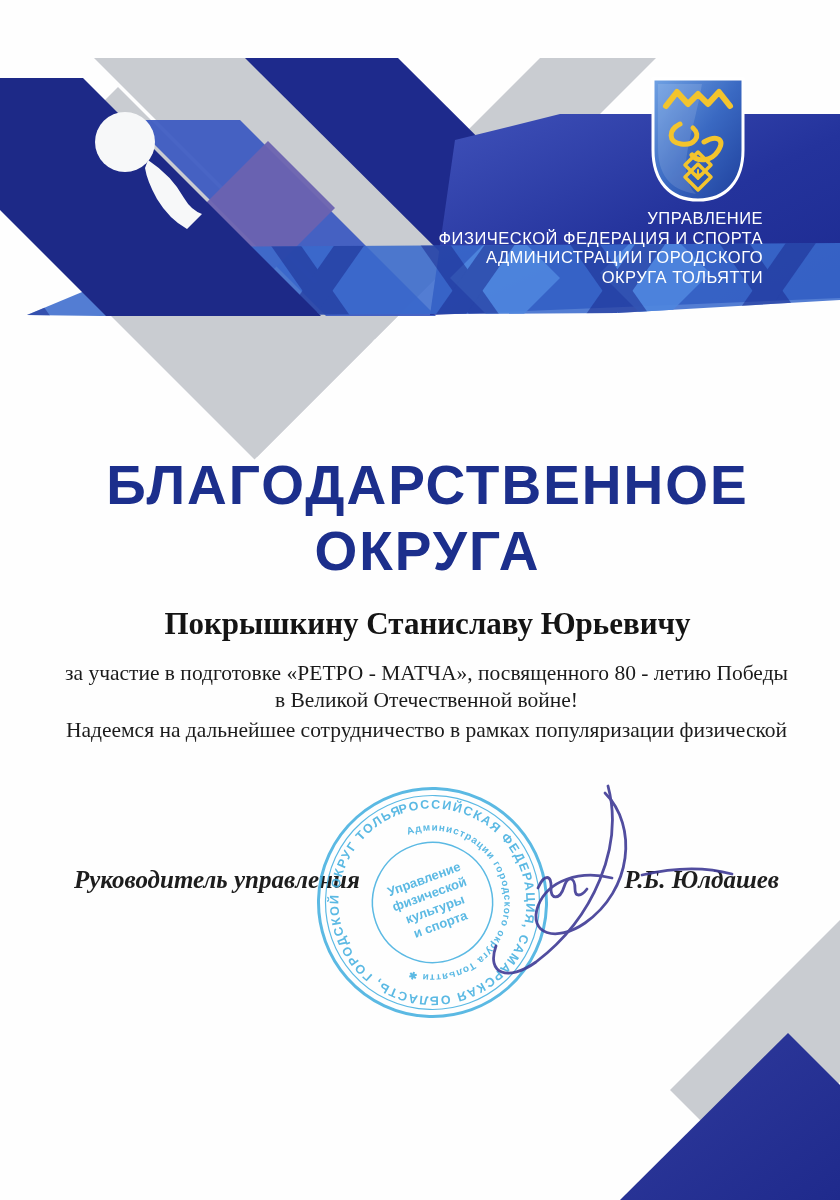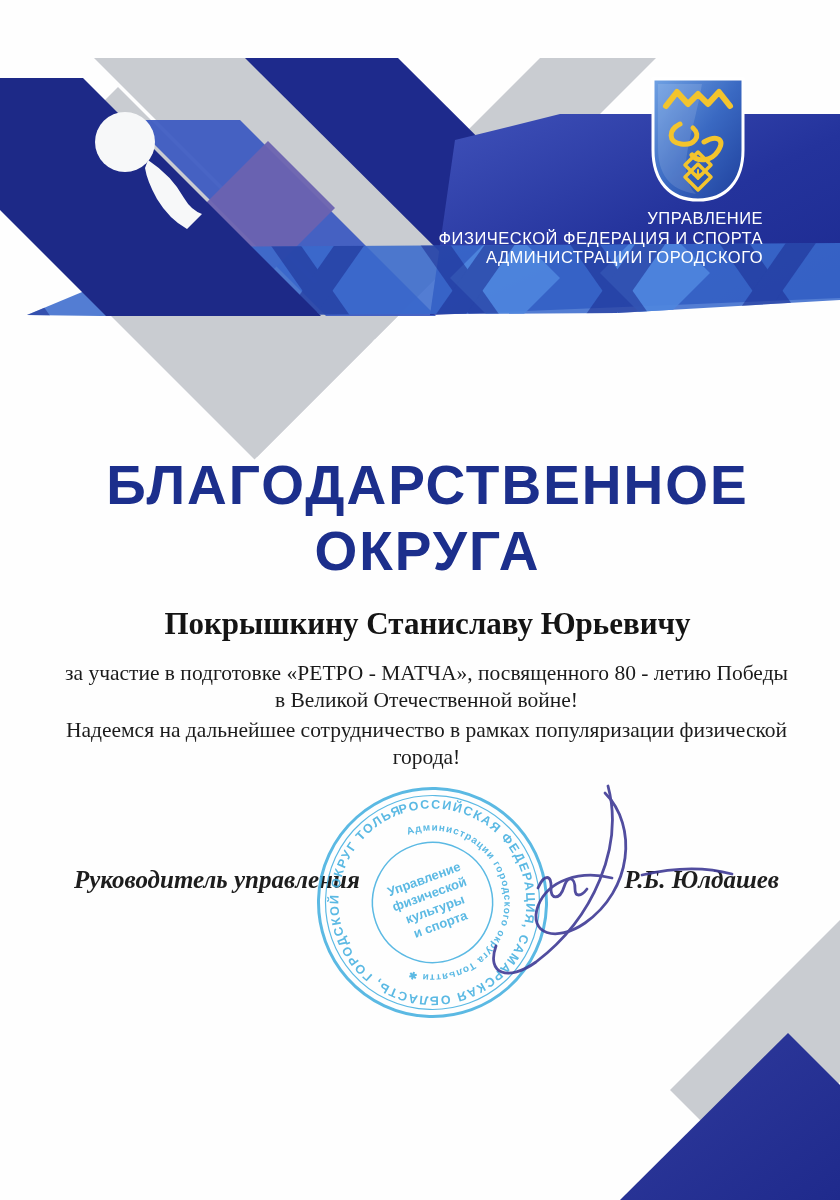--- a/index.html
+++ b/index.html
@@ -129,36 +129,36 @@
     </g>
 
     <polygon points="670,1090 882,878 963,959 751,1171" fill="#c9ccd1"></polygon>
     <polygon points="788,1033 840,1085 840,1200 620,1200" fill="url(#brgrad)"></polygon>
   </svg>
 
   <div class="org-text">
     <div>УПРАВЛЕНИЕ</div>
     <div>ФИЗИЧЕСКОЙ ФЕДЕРАЦИЯ И СПОРТА</div>
     <div>АДМИНИСТРАЦИИ ГОРОДСКОГО</div>
+    <div>ОКРУГА ТОЛЬЯТТИ</div>
   </div>
 
   <div class="title">
     <div>БЛАГОДАРСТВЕННОЕ</div>
     <div>ОКРУГА</div>
   </div>
 
   <div class="recipient">Покрышкину Станиславу Юрьевичу</div>
 
   <div class="para para-1">
     <div>за  участие в подготовке «РЕТРО - МАТЧА», посвященного 80 - летию Победы</div>
     <div>в Великой Отечественной войне!</div>
   </div>
   <div class="para para-2">
     <div>Надеемся на дальнейшее сотрудничество в рамках популяризации физической</div>
-    <div>города!</div>
   </div>
 
   <div class="sign-row">
     <span>Руководитель управления</span>
     <span>Р.Б. Юлдашев</span>
   </div>
 
   <svg class="stamp" width="245" height="245" viewBox="0 0 245 245">
     <defs>
       <path id="ring1" d="M122.5,28.5 a94,94 0 1,1 -0.2,0"></path>

